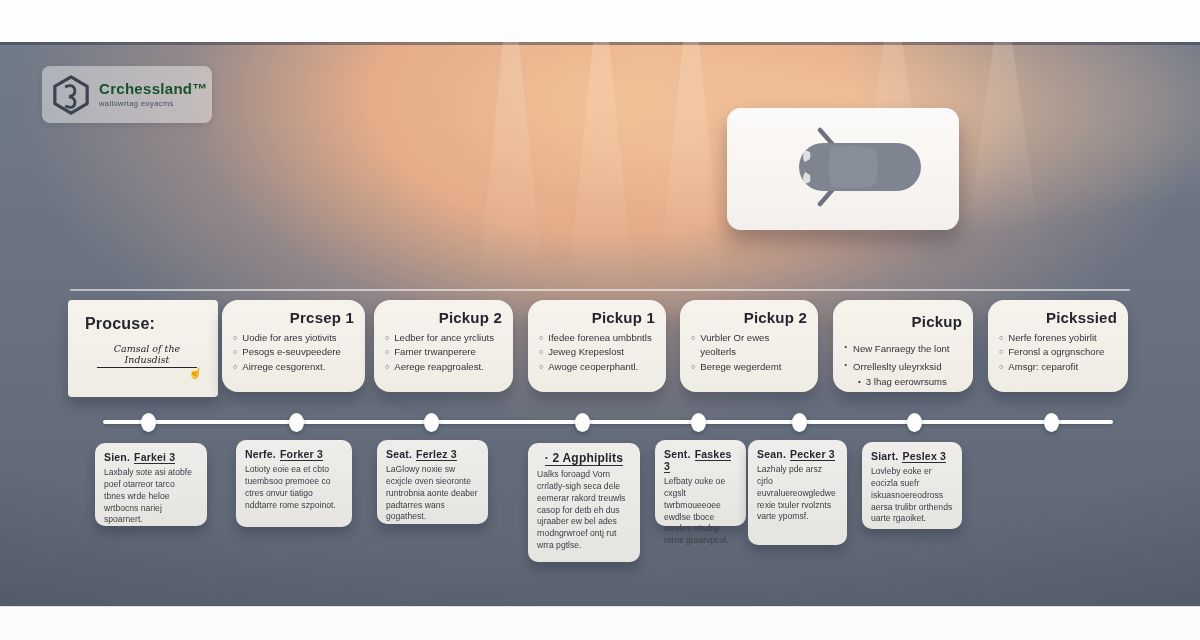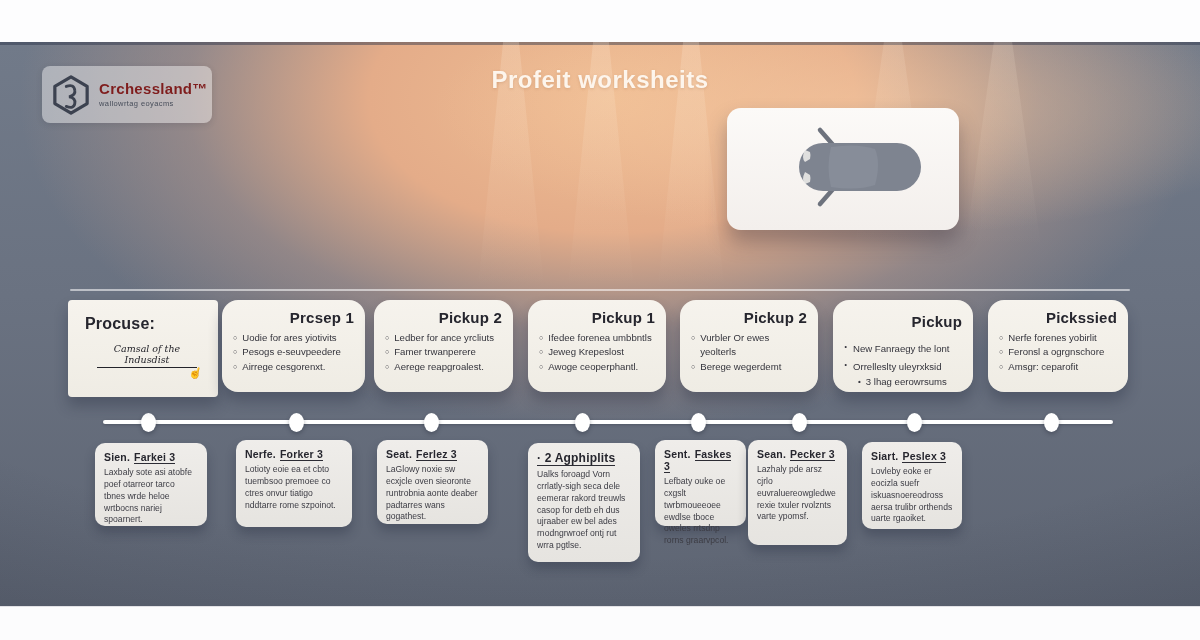--- a/index.html
+++ b/index.html
@@ -36,21 +36,21 @@
 
   
   .logo-chip {
     position: absolute; left: 42px; top: 66px; width: 170px; height: 57px;
     background: rgba(255,255,255,0.42); border-radius: 8px;
     display: flex; align-items: center; gap: 9px; padding: 0 10px;
     box-shadow: 0 2px 6px rgba(40,45,60,0.15);
   }
   .logo-hex { flex: 0 0 auto; width: 38px; height: 40px; }
   .logo-texts { display: flex; flex-direction: column; line-height: 1.1; }
-  .logo-brand { font-size: 15px; font-weight: 700; color: #7f1d1d; letter-spacing: .3px; }
+  .logo-brand { font-size: 15px; font-weight: 700; color: #14532d; letter-spacing: .3px; }
   .logo-tagline { font-size: 7.5px; color: #474d5a; margin-top: 3px; letter-spacing: .4px; }
 
   
   .page-title {
     position: absolute; left: 0; right: 0; top: 66px; text-align: center;
     font-size: 24px; font-weight: 600; color: #fdf5ec; letter-spacing: .5px;
     text-shadow: 0 1px 3px rgba(150,100,60,0.25);
   }
 
   
@@ -118,21 +118,21 @@
   .bcard .b-head .b-name { border-bottom: 1px solid #2c2c34; margin-left: 4px; }
   .bcard .b-body { font-size: 8.6px; line-height: 1.38; color: #3c3c44; }
   .bc1 { left: 95px;  top: 443px; width: 112px; height: 83px; }
   .bc2 { left: 236px; top: 440px; width: 116px; height: 87px; }
   .bc3 { left: 377px; top: 440px; width: 111px; height: 84px; }
   .bc4 { left: 528px; top: 443px; width: 112px; height: 119px; }
   .bc5 { left: 655px; top: 440px; width: 91px;  height: 86px; }
   .bc6 { left: 748px; top: 440px; width: 99px;  height: 105px; }
   .bc7 { left: 862px; top: 442px; width: 100px; height: 87px; }
   .bc8 { left: 998px; top: 442px; width: 104px; height: 85px; }
-  .bc4 .b-head { text-align: left; font-size: 12px; }
+  .bc4 .b-head { text-align: center; font-size: 12px; }
   .bc4 .b-head .b-name { margin-left: 0; }
 </style>
 </head>
 <body>
 
 <div class="canvas">
 
   <div class="stage"></div>
   <div class="stage-topline"></div>
   <div class="beam b1"></div>
@@ -150,21 +150,20 @@
         <polygon points="20,2 37,12 37,30 20,40 3,30 3,12" fill="none" stroke="#3c4250" stroke-width="3.4" stroke-linejoin="round"></polygon>
         <path d="M15 12 q8 -3 9 4 q1 5 -6 7 q7 1 6 7 q-1 6 -9 3" fill="none" stroke="#3c4250" stroke-width="3" stroke-linecap="round"></path>
       </svg>
     </span>
     <span class="logo-texts">
       <span class="logo-brand">Crchessland™</span>
       <span class="logo-tagline">wallowrtag eoyacms</span>
     </span>
   </div>
 
-  <div class="page-title">Profeit worksheits</div>
 
   <div class="car-card">
     <span>
       <svg viewBox="0 0 232 122" width="232" height="122">
         <line x1="107" y1="40" x2="93" y2="24" stroke="#6d727d" stroke-width="4.5" stroke-linecap="round"></line>
         <line x1="107" y1="82" x2="93" y2="98" stroke="#6d727d" stroke-width="4.5" stroke-linecap="round"></line>
         <rect x="72" y="37" width="122" height="48" rx="24" fill="#7e8490"></rect>
         <path d="M104 41 q26 -4 44 2 q6 14 0 36 q-18 6 -44 2 q-5 -20 0 -40" fill="#878d99"></path>
         <path d="M78 44 q-4 8 0 12 l5 -3 q1 -4 0 -7 z" fill="#f0eeec" opacity="0.85"></path>
         <path d="M78 66 q-4 8 0 12 l5 -2 q1 -4 0 -7 z" fill="#f0eeec" opacity="0.85"></path>

